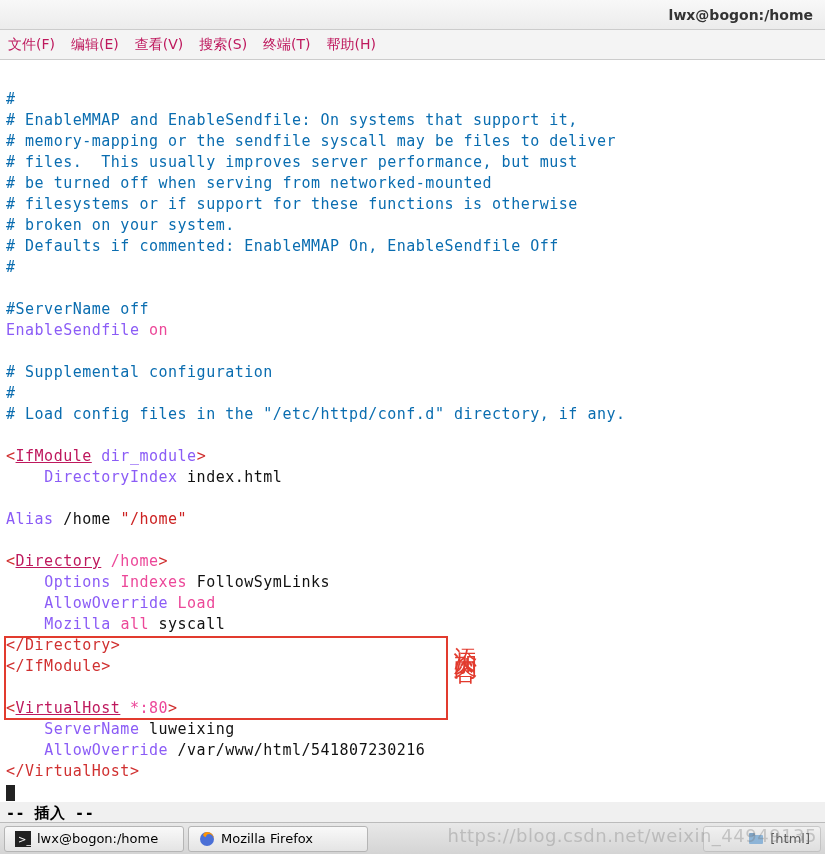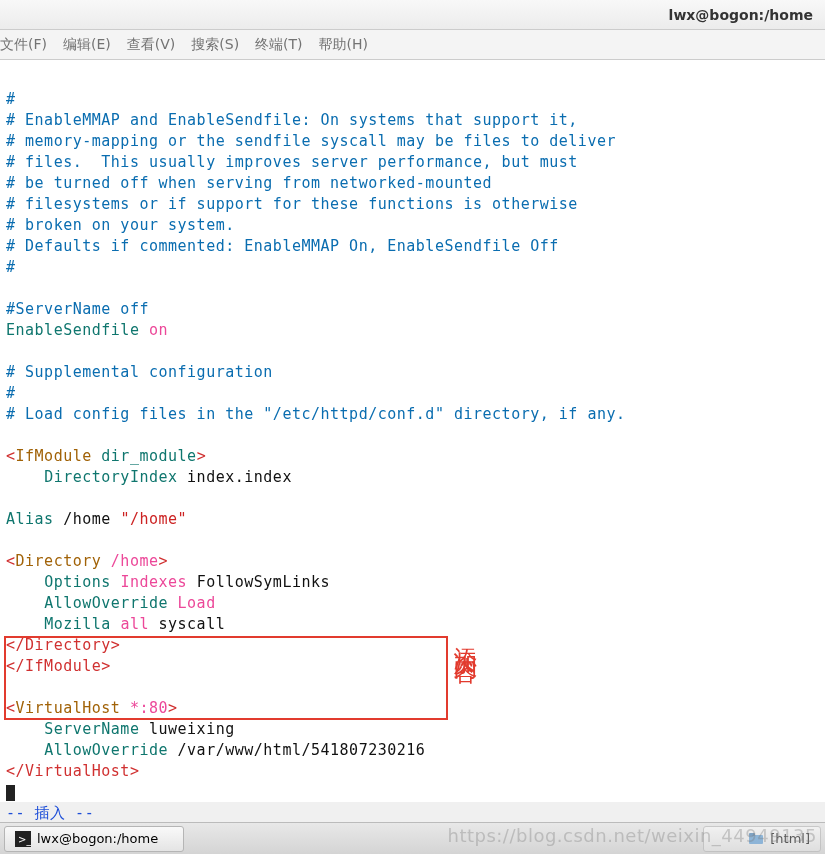--- a/index.html
+++ b/index.html
@@ -19,42 +19,42 @@
     text-align: right;
     line-height: 30px;
     padding-right: 12px;
     font-weight: bold;
     color: #333;
   }
   .menubar {
     height: 30px;
     background: #f4f4f4;
     border-bottom: 1px solid #ccc;
-    padding: 0 0;
+    padding: 0 8px;
     display: flex;
     align-items: center;
     gap: 16px;
-    color: #737373;
+    color: #be185d;
   }
   .menubar span { cursor: pointer; }
   .terminal {
     background: #ffffff;
     padding: 8px 6px 6px 6px;
     font-family: "DejaVu Sans Mono", "Courier New", monospace;
     font-size: 15px;
     line-height: 1.4;
     letter-spacing: 0.5px;
     height: 742px;
     position: relative;
     white-space: pre;
   }
   .cmt { color: #0a6db0; }          
-  .dir { color: #0f766e; }          
+  .dir { color: #8b5cf6; }          
   .tag { color: #d03030; }          
-  .path { color: #a16207; }         
+  .path { color: #be185d; text-decoration: underline; }         
   .kw  { color: #ec4899; }          
   .str { color: #c22; }             
   .plain { color: #111; }
   .highlight-box {
     position: absolute;
     left: 4px;
     top: 576px;
     width: 444px;
     height: 84px;
     border: 2px solid #e23b2e;
@@ -71,21 +71,21 @@
     writing-mode: vertical-rl;
     letter-spacing: 4px;
   }
   .cursor-block {
     display: inline-block;
     width: 9px;
     height: 16px;
     background: #222;
     vertical-align: middle;
   }
-  .mode-line { color: #1d4ed8; font-weight: normal; }
+  .mode-line { color: #000000; font-weight: bold; }
   .taskbar {
     position: absolute;
     left: 0; bottom: 0;
     height: 32px;
     width: 825px;
     background: linear-gradient(to bottom, #e8e8e8, #d4d4d4);
     border-top: 1px solid #bbb;
     display: flex;
     align-items: center;
     padding: 2px 4px;
@@ -145,21 +145,21 @@
 <span class="cmt"># Defaults if commented: EnableMMAP On, EnableSendfile Off</span>
 <span class="cmt">#</span></div>
 <span class="cmt">#ServerName off</span>
 <span><span class="dir">EnableSendfile</span> <span class="kw">on</span></span>
 
 <span class="cmt"># Supplemental configuration</span>
 <span class="cmt">#</span>
 <span class="cmt"># Load config files in the "/etc/httpd/conf.d" directory, if any.</span>
 
 <span><span class="tag">&lt;</span><span class="path">IfModule</span> <span class="dir">dir_module</span><span class="tag">&gt;</span></span>
-    <span><span class="dir">DirectoryIndex</span> <span class="plain">index.index</span></span>
+    <span><span class="dir">DirectoryIndex</span> <span class="plain">index.html</span></span>
 
 <span><span class="dir">Alias</span> <span class="plain">/home</span> <span class="str">"/home"</span></span>
 
 <span><span class="tag">&lt;</span><span class="path">Directory</span> <span class="kw">/home</span><span class="tag">&gt;</span></span>
     <span><span class="dir">Options</span> <span class="kw">Indexes</span> <span class="plain">FollowSymLinks</span></span>
     <span><span class="dir">AllowOverride</span> <span class="kw">Load</span></span>
     <span><span class="dir">Mozilla</span> <span class="kw">all</span> <span class="plain">syscall</span></span>
 <span class="tag">&lt;/Directory&gt;</span>
 <span class="tag">&lt;/IfModule&gt;</span>
 
@@ -176,20 +176,29 @@
 
 <div class="taskbar">
   <div class="task">
     <span class="ico">
       <svg width="16" height="16" viewBox="0 0 16 16">
           <rect x="0" y="0" width="16" height="16" fill="#222"></rect>
           <text x="3" y="12" font-size="10" fill="#fff">&gt;_</text>
         </svg>
     </span>
     <span>lwx@bogon:/home</span>
+  </div>
+  <div class="task">
+    <span class="ico">
+      <svg width="16" height="16" viewBox="0 0 16 16">
+          <circle cx="8" cy="8" r="7" fill="#4a6fd6"></circle>
+          <path d="M8 1c4 0 7 3 7 7 0 0-1-5-5-5-3 0-3 3-3 3-2 0-3-2-3-2 1-2 2-3 4-3z" fill="#ff9500"></path>
+        </svg>
+    </span>
+    <span>Mozilla Firefox</span>
   </div>
   <div style="flex:1"></div>
   <div class="task ghost">
     <span class="ico">
       <svg width="16" height="16" viewBox="0 0 16 16">
           <rect x="1" y="4" width="14" height="9" rx="1" fill="#5a9bd5"></rect>
           <rect x="1" y="2" width="6" height="3" rx="1" fill="#3f7ab0"></rect>
         </svg>
     </span>
     <span>[html]</span>

